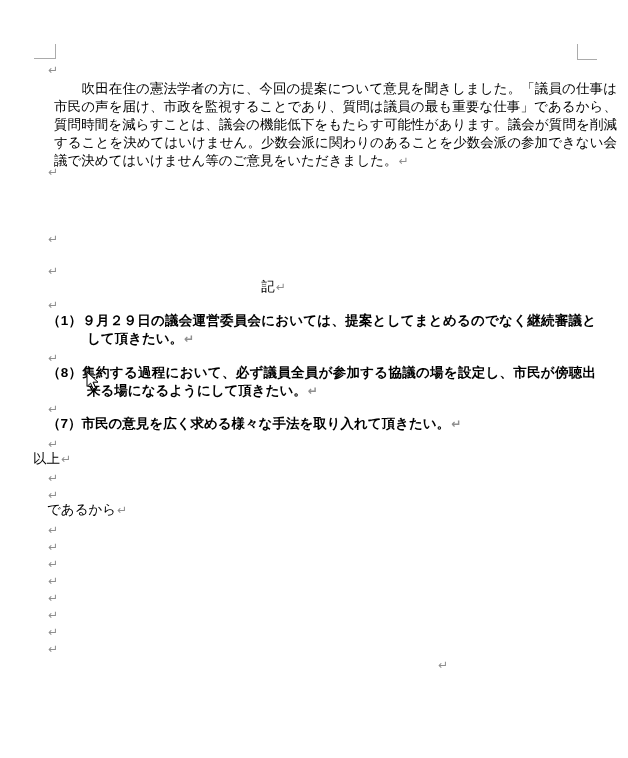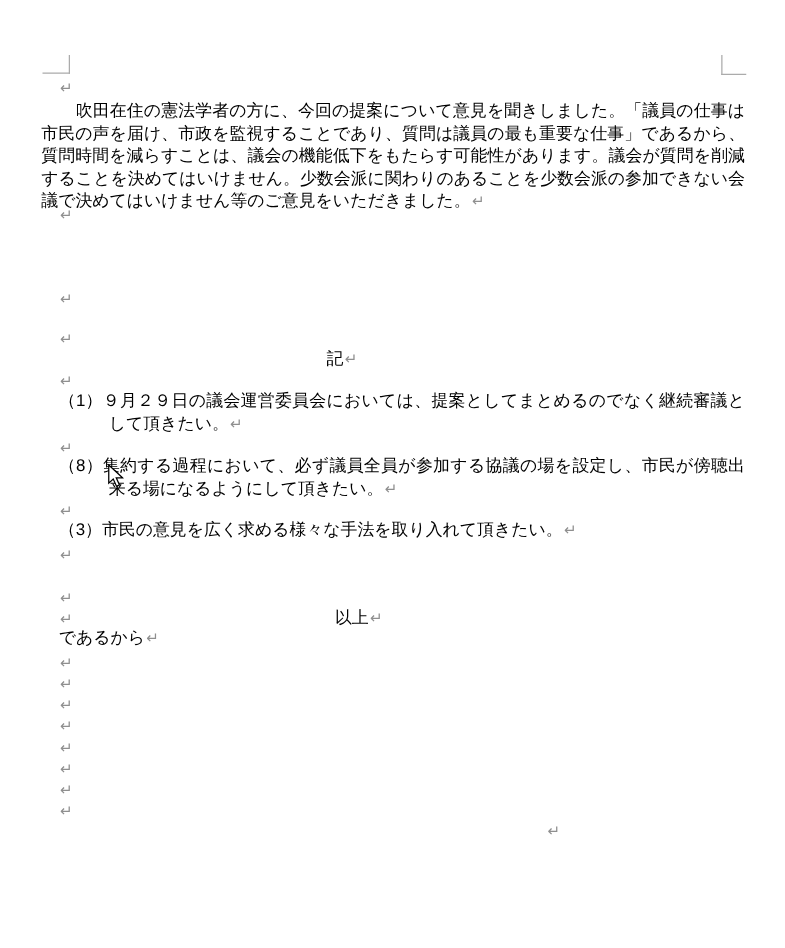--- a/index.html
+++ b/index.html
@@ -32,29 +32,30 @@
     font-size: 13.5px;
     line-height: 18px;
     color: #000000;
   }
   .line {
     position: absolute;
     left: 0; width: 563px;
     text-indent: 14px;           
     white-space: normal;
   }
-  .para { text-align: justify; }
+  .para { text-align: justify; margin-left: 21px; }
   .item {
     padding-left: 54px;          
     text-indent: -40px;
     width: 509px;
     text-align: justify;
+    font-weight: bold;
   }
   .ki-line   { text-align: center; padding-right: 82px; width: 481px; text-indent: 0; }
-  .closing-line { text-align: center; padding-right: 55px; width: 508px; text-indent: 0; margin-top: 35px; }
+  .closing-line { text-align: left; padding-right: 55px; width: 508px; text-indent: 0; }
   .final-line { padding-left: 404px; width: 159px; text-indent: 0; }
   .pil {
     color: #8f8f8f;
     font-size: 12px;
     padding-left: 1px;
     font-family: "DejaVu Sans", sans-serif;
   }
   .cursor {
     position: absolute;
     left: 86px; top: 371px;
@@ -88,21 +89,21 @@
     <div class="line" style="top:296px"><span class="pil">↵</span></div>
 
     <div class="line item" style="top:312px"><span>（1）９月２９日の議会運営委員会においては、提案としてまとめるのでなく継続審議として頂きたい。</span><span class="pil">↵</span></div>
 
     <div class="line" style="top:349px"><span class="pil">↵</span></div>
 
     <div class="line item" style="top:364px"><span>（8）集約する過程において、必ず議員全員が参加する協議の場を設定し、市民が傍聴出来る場になるようにして頂きたい。</span><span class="pil">↵</span></div>
 
     <div class="line" style="top:400px"><span class="pil">↵</span></div>
 
-    <div class="line item" style="top:415px"><span>（3）市民の意見を広く求める様々な手法を取り入れて頂きたい。</span><span class="pil">↵</span></div>
+    <div class="line item" style="top:415px"><span>（7）市民の意見を広く求める様々な手法を取り入れて頂きたい。</span><span class="pil">↵</span></div>
 
     <div class="line" style="top:435px"><span class="pil">↵</span></div>
 
     <div class="line closing-line" style="top:450px"><span>以上</span><span class="pil">↵</span></div>
 
     <div class="line" style="top:469px"><span class="pil">↵</span></div>
     <div class="line" style="top:486px"><span class="pil">↵</span></div>
 
     <div class="line" style="top:501px"><span>であるから</span><span class="pil">↵</span></div>
 

